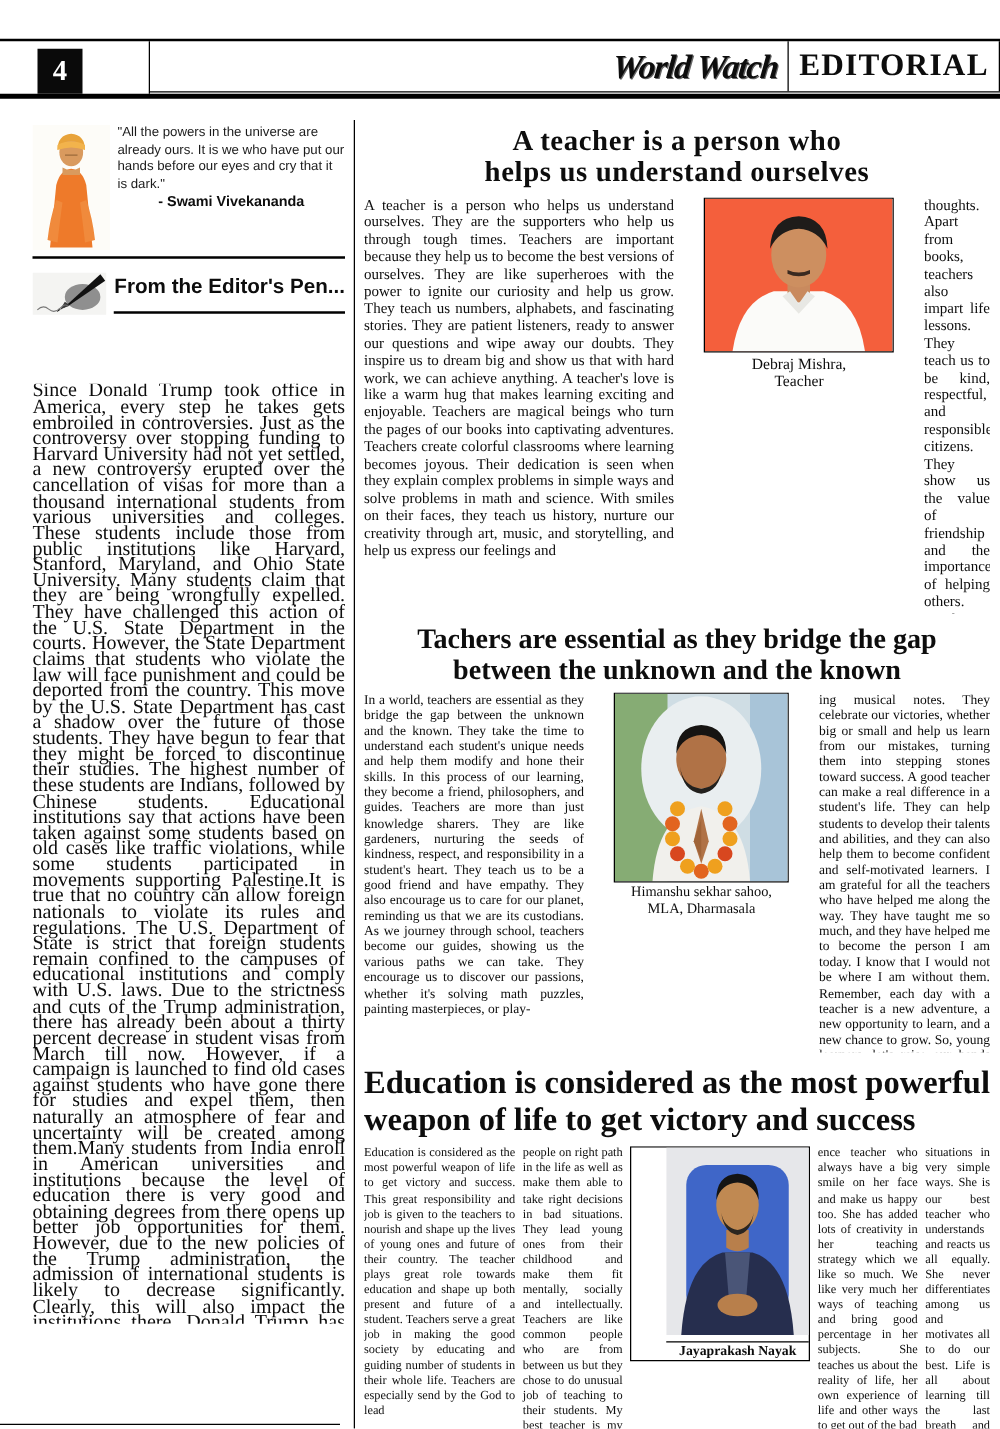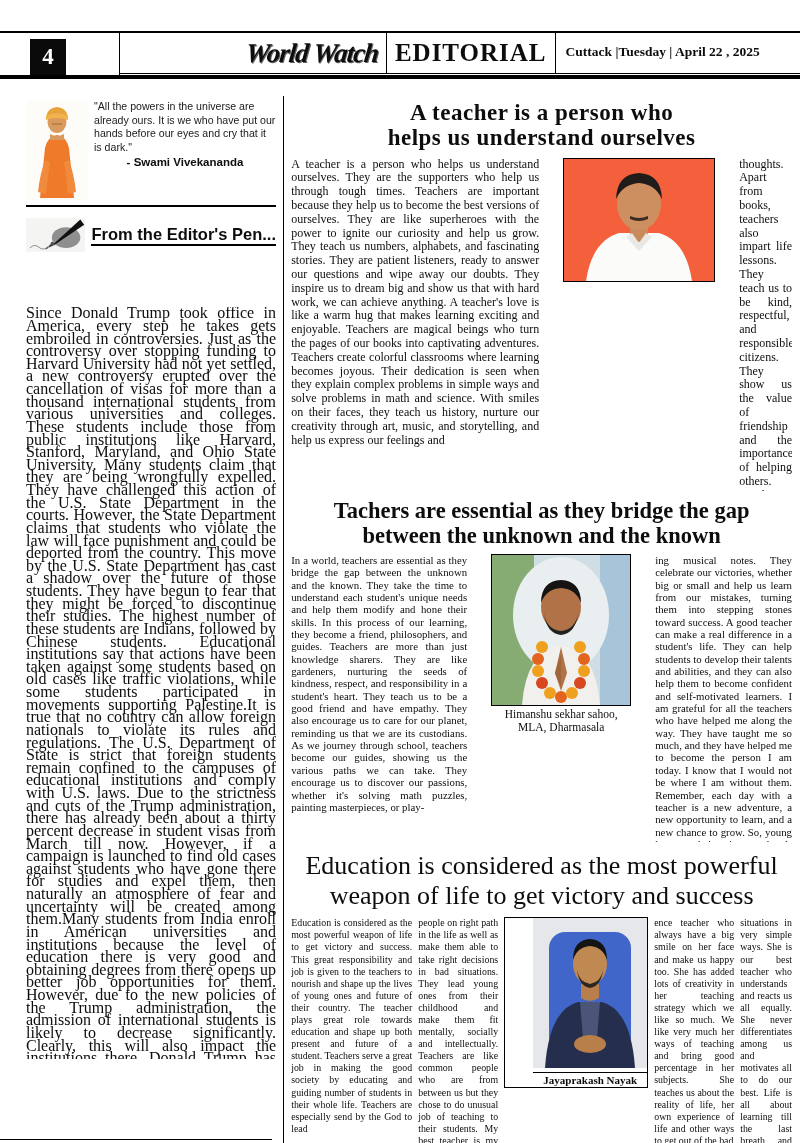--- a/index.html
+++ b/index.html
@@ -33,41 +33,41 @@
   .v-divider{width:1.2px;background:#000;margin:0 7px;flex:none;}
   .right-col{flex:1;min-width:0;}
   
   .quote-box{display:flex;gap:6px;padding-top:4px;}
   .viv{flex:none;}
   .quote-text{font-family:"Liberation Sans",sans-serif;font-size:10.6px;line-height:13.5px;color:#1a1a1a;font-weight:500;}
   .quote-author{font-family:"Liberation Sans",sans-serif;font-weight:bold;font-size:11.5px;text-align:center;margin-top:2px;}
   .pen-divider{border-top:2.5px solid #000;margin-top:5px;}
   .pen-bar{display:flex;align-items:center;gap:6px;padding:2px 0;}
   .pen-label{font-family:"Liberation Sans",sans-serif;font-weight:bold;font-size:16.5px;
-             border-bottom:2px solid #000;padding-bottom:0;white-space:nowrap;}
+             border-bottom:2px solid #000;padding-bottom:10px;white-space:nowrap;}
   .trump-title{font-weight:bold;font-size:23.5px;line-height:1.12;text-align:center;margin:10px 0 8px;}
   .trump-body{font-size:16px;line-height:12.62px;text-align:justify;height:752px;overflow:hidden;}
   
   .a1-title{font-weight:bold;font-size:23px;line-height:1.1;text-align:center;letter-spacing:.5px;margin:4px 0 7px;}
   .a-body{display:flex;gap:24px;overflow:hidden;}
   .a1-body{height:333px;}
   .a1c1{width:248px;flex:none;font-size:12px;line-height:13.8px;text-align:justify;}
   .a1c2{flex:1;font-size:12px;line-height:13.8px;text-align:justify;min-width:0;}
   figure{margin:0;}
   .photo-col{flex:none;text-align:center;}
   .photo-frame{border:1.5px solid #000;display:block;line-height:0;}
   .caption{font-size:12.5px;line-height:1.18;margin-top:2px;}
   
   .a2-title{font-weight:bold;font-size:22.5px;line-height:1.12;text-align:center;margin:7px 0 6px;}
   .a2-body{height:288px;}
   .a2c1{width:176px;flex:none;font-size:10.8px;line-height:12.35px;text-align:justify;}
   .a2c2{flex:1;font-size:10.8px;line-height:12.35px;text-align:justify;min-width:0;}
   .caption-sm{font-size:11.5px;line-height:1.15;margin-top:2px;}
   
-  .a3-title{font-weight:normal;font-size:26px;line-height:1.14;text-align:center;margin:9px 0 7px;}
+  .a3-title{font-weight:bold;font-size:26px;line-height:1.14;text-align:left;margin:9px 0 7px;}
   .a3-body{height:242px;gap:6px;}
   .a3c{font-size:9.9px;line-height:12.1px;text-align:justify;flex:none;}
   .a3c1{width:121px;}
   .a3c2{width:80px;}
   .a3c3{width:80px;}
   .a3c4{flex:1;min-width:0;}
   .photo3-frame{border:1.5px solid #000;display:block;padding-left:28px;}
   .caption-inset{font-weight:bold;font-size:11px;text-align:center;border-top:1.5px solid #000;padding:1px 0;line-height:1.1;}
   .bottomline{position:absolute;left:0;bottom:3px;width:272px;height:1.5px;background:#000;}
 </style>
@@ -81,21 +81,20 @@
     <div class="hdr-row">
       <div class="pageno-cell">
         <div class="pageno">4</div>
       </div>
       <div class="mast">
         <div class="mast-top">
           <div class="logo-wrap">
             <div class="logo">World Watch</div>
           </div>
           <div class="section-cell">EDITORIAL</div>
-          <div class="dateline">Cuttack |Tuesday | April 22 , 2025</div>
         </div>
       </div>
     </div>
     <div class="thickline"></div>
   </div>
 
   <div class="content">
 
     <aside class="left-col">
       <div class="quote-box">
@@ -152,20 +151,24 @@
               <svg width="150" height="122" viewBox="0 0 150 122">
                 <rect width="150" height="122" fill="#f45f3c"></rect>
                 <path d="M22,122 Q28,82 55,74 L95,74 Q122,82 128,122 Z" fill="#fbfbf9"></path>
                 <path d="M66,68 L84,68 L84,80 Q75,86 66,80 Z" fill="#c98a5e"></path>
                 <ellipse cx="75" cy="45" rx="22" ry="26" fill="#cd8f60"></ellipse>
                 <path d="M52,40 Q53,15 75,14 Q97,15 98,40 Q91,25 75,24 Q59,25 52,40 Z" fill="#1f1c1a"></path>
                 <path d="M66,57 Q75,61 84,57 L84,60 Q75,64 66,60 Z" fill="#3a2a20"></path>
                 <path d="M68,74 L75,84 L82,74 L88,78 L75,92 L62,78 Z" fill="#e8e8e4"></path>
               </svg>
             </span>
+            <figcaption class="caption">
+              <span>Debraj Mishra,</span><br>
+              <span>Teacher</span>
+            </figcaption>
           </figure>
           <div class="a1c2">thoughts. Apart from books, teachers also impart life lessons. They teach us to be kind, respectful, and responsible citizens. They show us the value of friendship and the importance of helping others. Teachers celebrate our achievements, no matter how small, and cheer us on during challenges. A teacher is a person who has a profound impact on our lives. They are the ones who teach us the things we need to know to succeed in life, both academically and personally. They are also there to support us and help us through tough times. There are many different qualities that make a good teacher. Some of the most important qualities include patience, understanding, and a love of teaching. Good teachers are also able to connect with their students and make learning fun. A good teacher can make a real difference in a student's life. They can help students develop their talents and abilities, and they can also help them to become confident and self-motivated learners.</div>
         </div>
       </section>
 
       <section>
         <h2 class="a2-title">
           <span>Tachers are essential as they bridge the gap</span><br>
           <span>between the unknown and the known</span>
         </h2>

